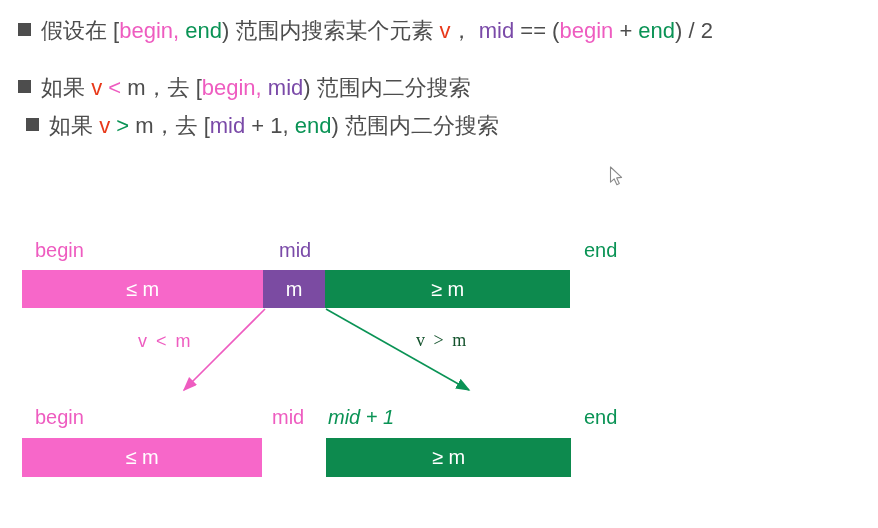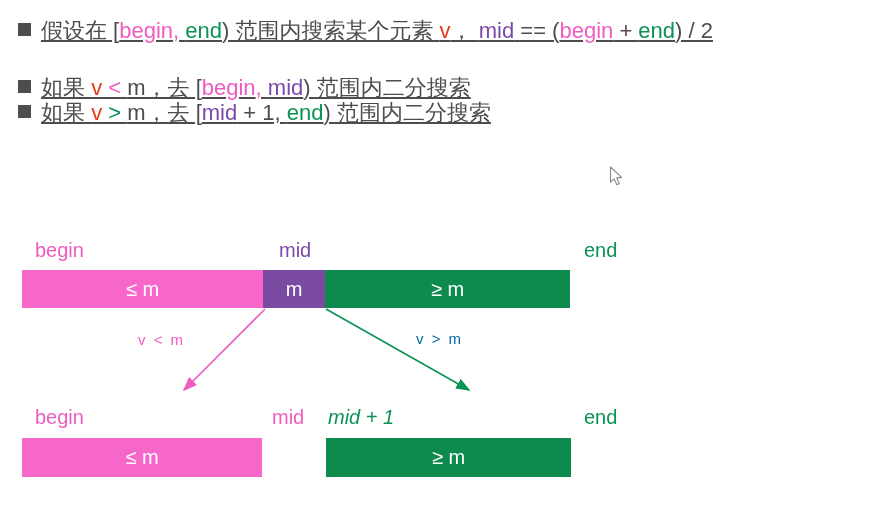--- a/index.html
+++ b/index.html
@@ -16,33 +16,32 @@
     overflow: hidden;
   }
   
   .bullet-line {
     position: absolute;
     left: 18px;
     font-size: 22px;
     line-height: 30px;
     white-space: nowrap;
     color: #4d4d4d;
-    text-decoration: underline;
   }
   .bullet-line .marker {
     display: inline-block;
     width: 13px;
     height: 13px;
     margin-right: 10px;
     background: #4d4d4d;
     vertical-align: 2px;
   }
   .bl-1 { top: 16px; }
   .bl-2 { top: 73px; }
-  .bl-3 { top: 98px; }
+  .bl-3 { top: 111px; margin-left: 8px; }
   
   .dlabel {
     position: absolute;
     font-size: 20px;
     line-height: 22px;
     white-space: nowrap;
   }
   
   .bar-row {
     position: absolute;
@@ -58,21 +57,21 @@
   .top-bar   { left: 22px; top: 270px; width: 548px; height: 38px; }
   .bot-bar-l { left: 22px; top: 438px; width: 240px; height: 39px; }
   .bot-bar-r { left: 326px; top: 438px; width: 245px; height: 39px; }
   .seg-1 { width: 241px; }
   .seg-2 { width: 62px; }
   .seg-3 { width: 245px; }
   .seg-full { width: 100%; }
   
   .branch-label {
     position: absolute;
-    font-size: 15px;
+    font-size: 18px;
     letter-spacing: 2px;
     white-space: nowrap;
   }
   .branch-left  { left: 138px; top: 331px; }
   .branch-right { left: 416px; top: 330px; }
   
   .overlay {
     position: absolute;
     left: 0; top: 0;
     pointer-events: none;
@@ -117,21 +116,21 @@
       </marker>
       <marker id="ah-green" markerWidth="10" markerHeight="8" refX="8" refY="3.5" orient="auto">
         <polygon points="0 0, 9 3.5, 0 7" style="fill: rgb(10, 147, 85);"></polygon>
       </marker>
     </defs>
     <line x1="265" y1="309" x2="184" y2="390" stroke-width="1.6" marker-end="url(#ah-pink)" style="stroke: rgb(238, 92, 192);"></line>
     <line x1="326" y1="309" x2="469" y2="390" stroke-width="1.6" marker-end="url(#ah-green)" style="stroke: rgb(10, 147, 85);"></line>
   </svg>
 
   <span class="branch-label branch-left" style="color: rgb(238, 92, 192);">v &lt; m</span>
-  <span class="branch-label branch-right" style="color: #0369a1;">v &gt; m</span>
+  <span class="branch-label branch-right" style="color: #14532d; font-family: Liberation Serif, serif;">v &gt; m</span>
 
   <span class="dlabel" style="left: 35px; top: 406px; color: rgb(238, 92, 192);">begin</span>
   <span class="dlabel" style="left: 272px; top: 406px; color: rgb(238, 92, 192);">mid</span>
   <span class="dlabel" style="left: 328px; top: 406px; color: rgb(10, 147, 85); font-style: italic;">mid + 1</span>
   <span class="dlabel" style="left: 584px; top: 406px; color: rgb(10, 147, 85);">end</span>
 
   <div class="bar-row bot-bar-l">
     <div class="bar-seg seg-full" style="color: rgb(255, 255, 255); background: rgb(247, 103, 201);">≤ m</div>
   </div>
   <div class="bar-row bot-bar-r">

